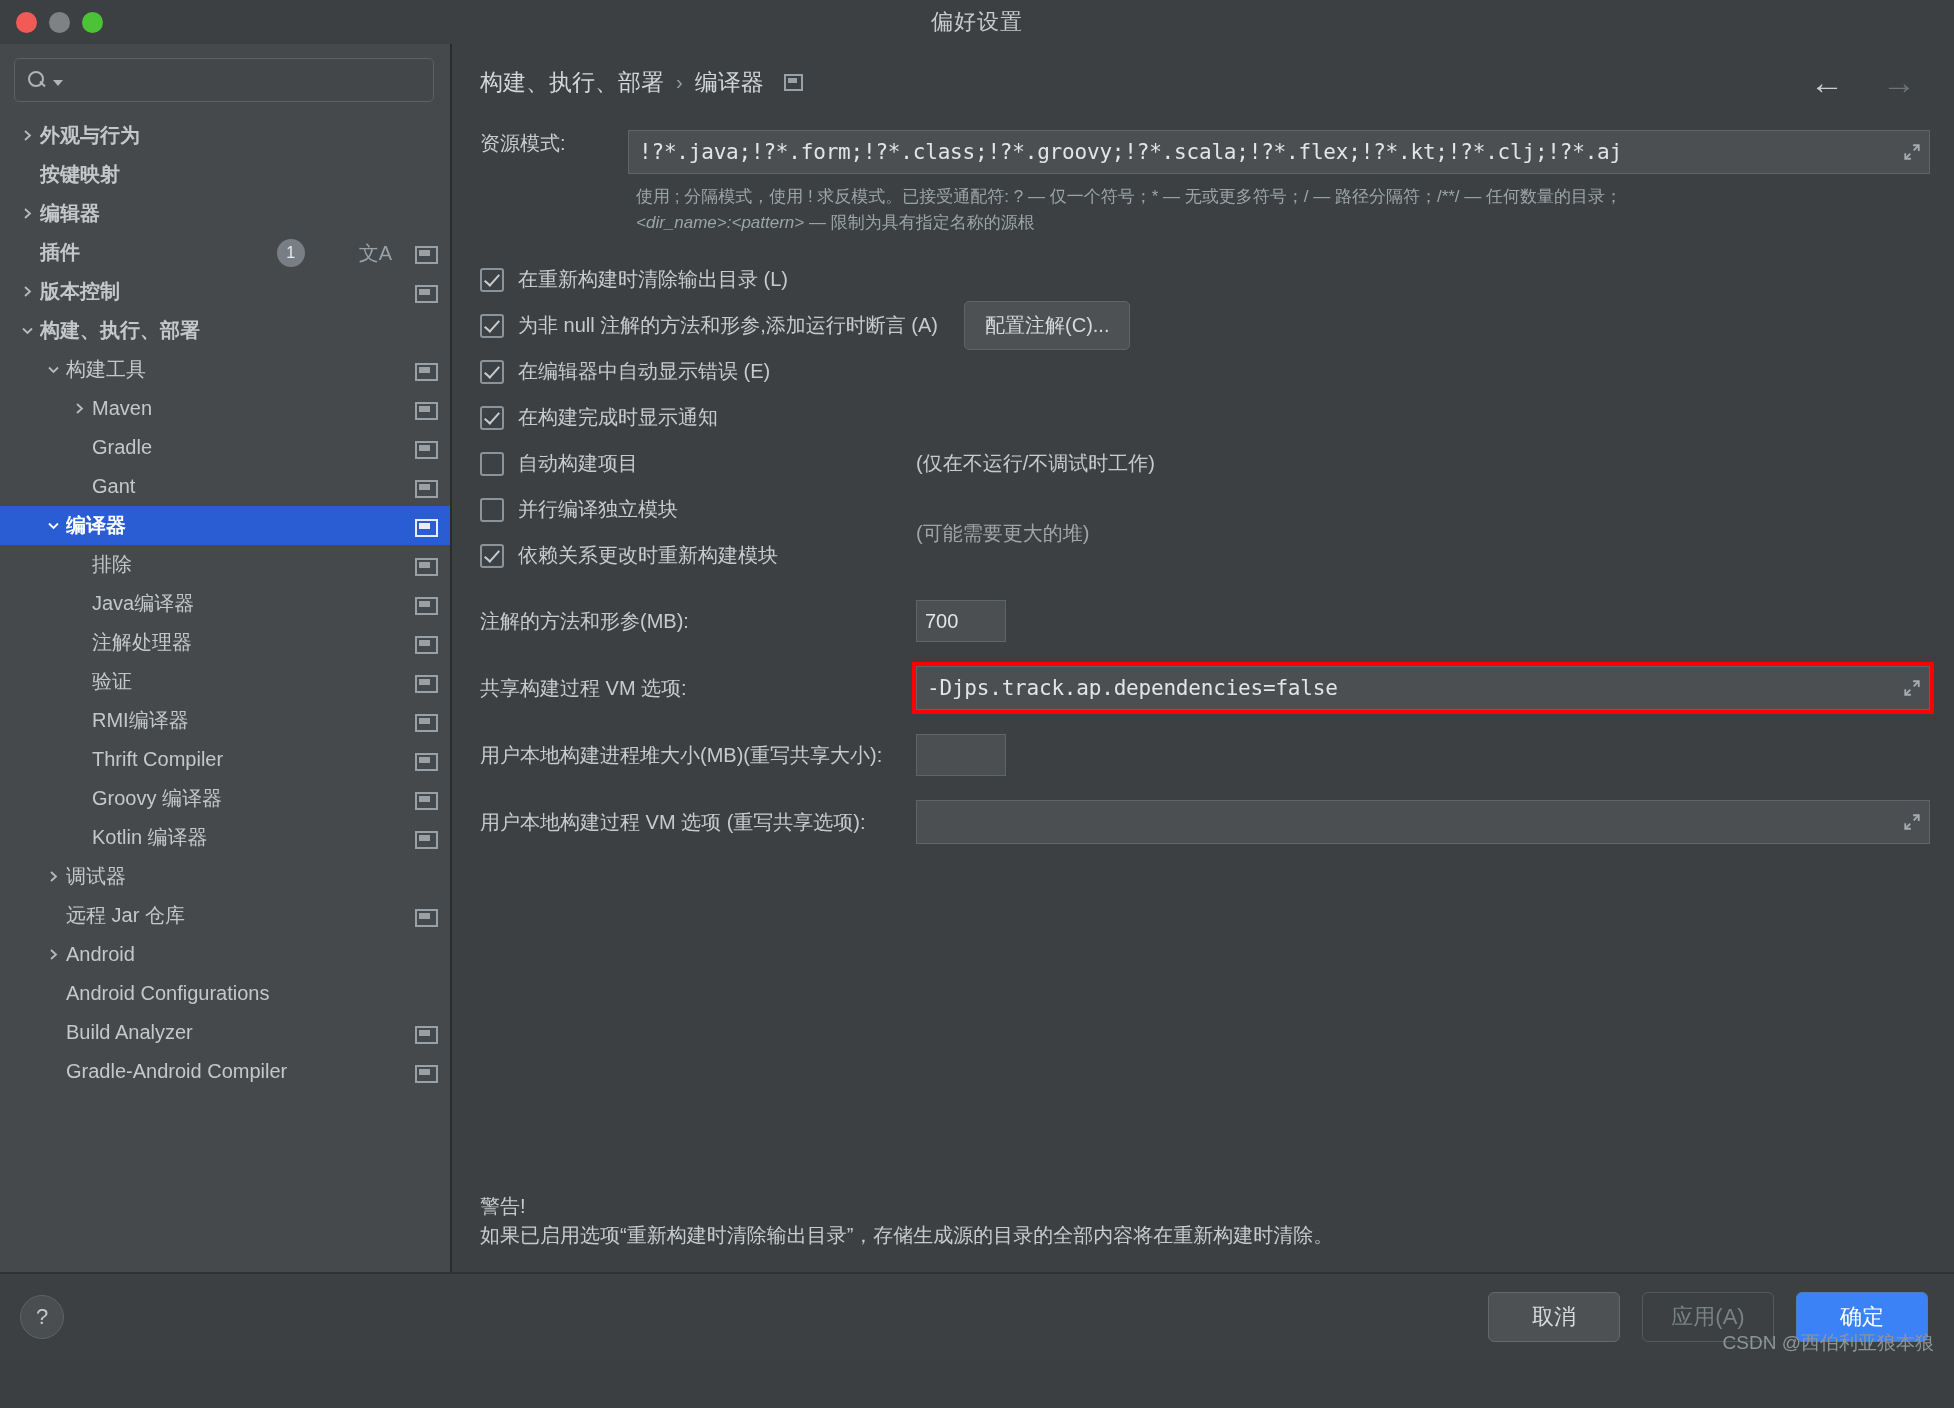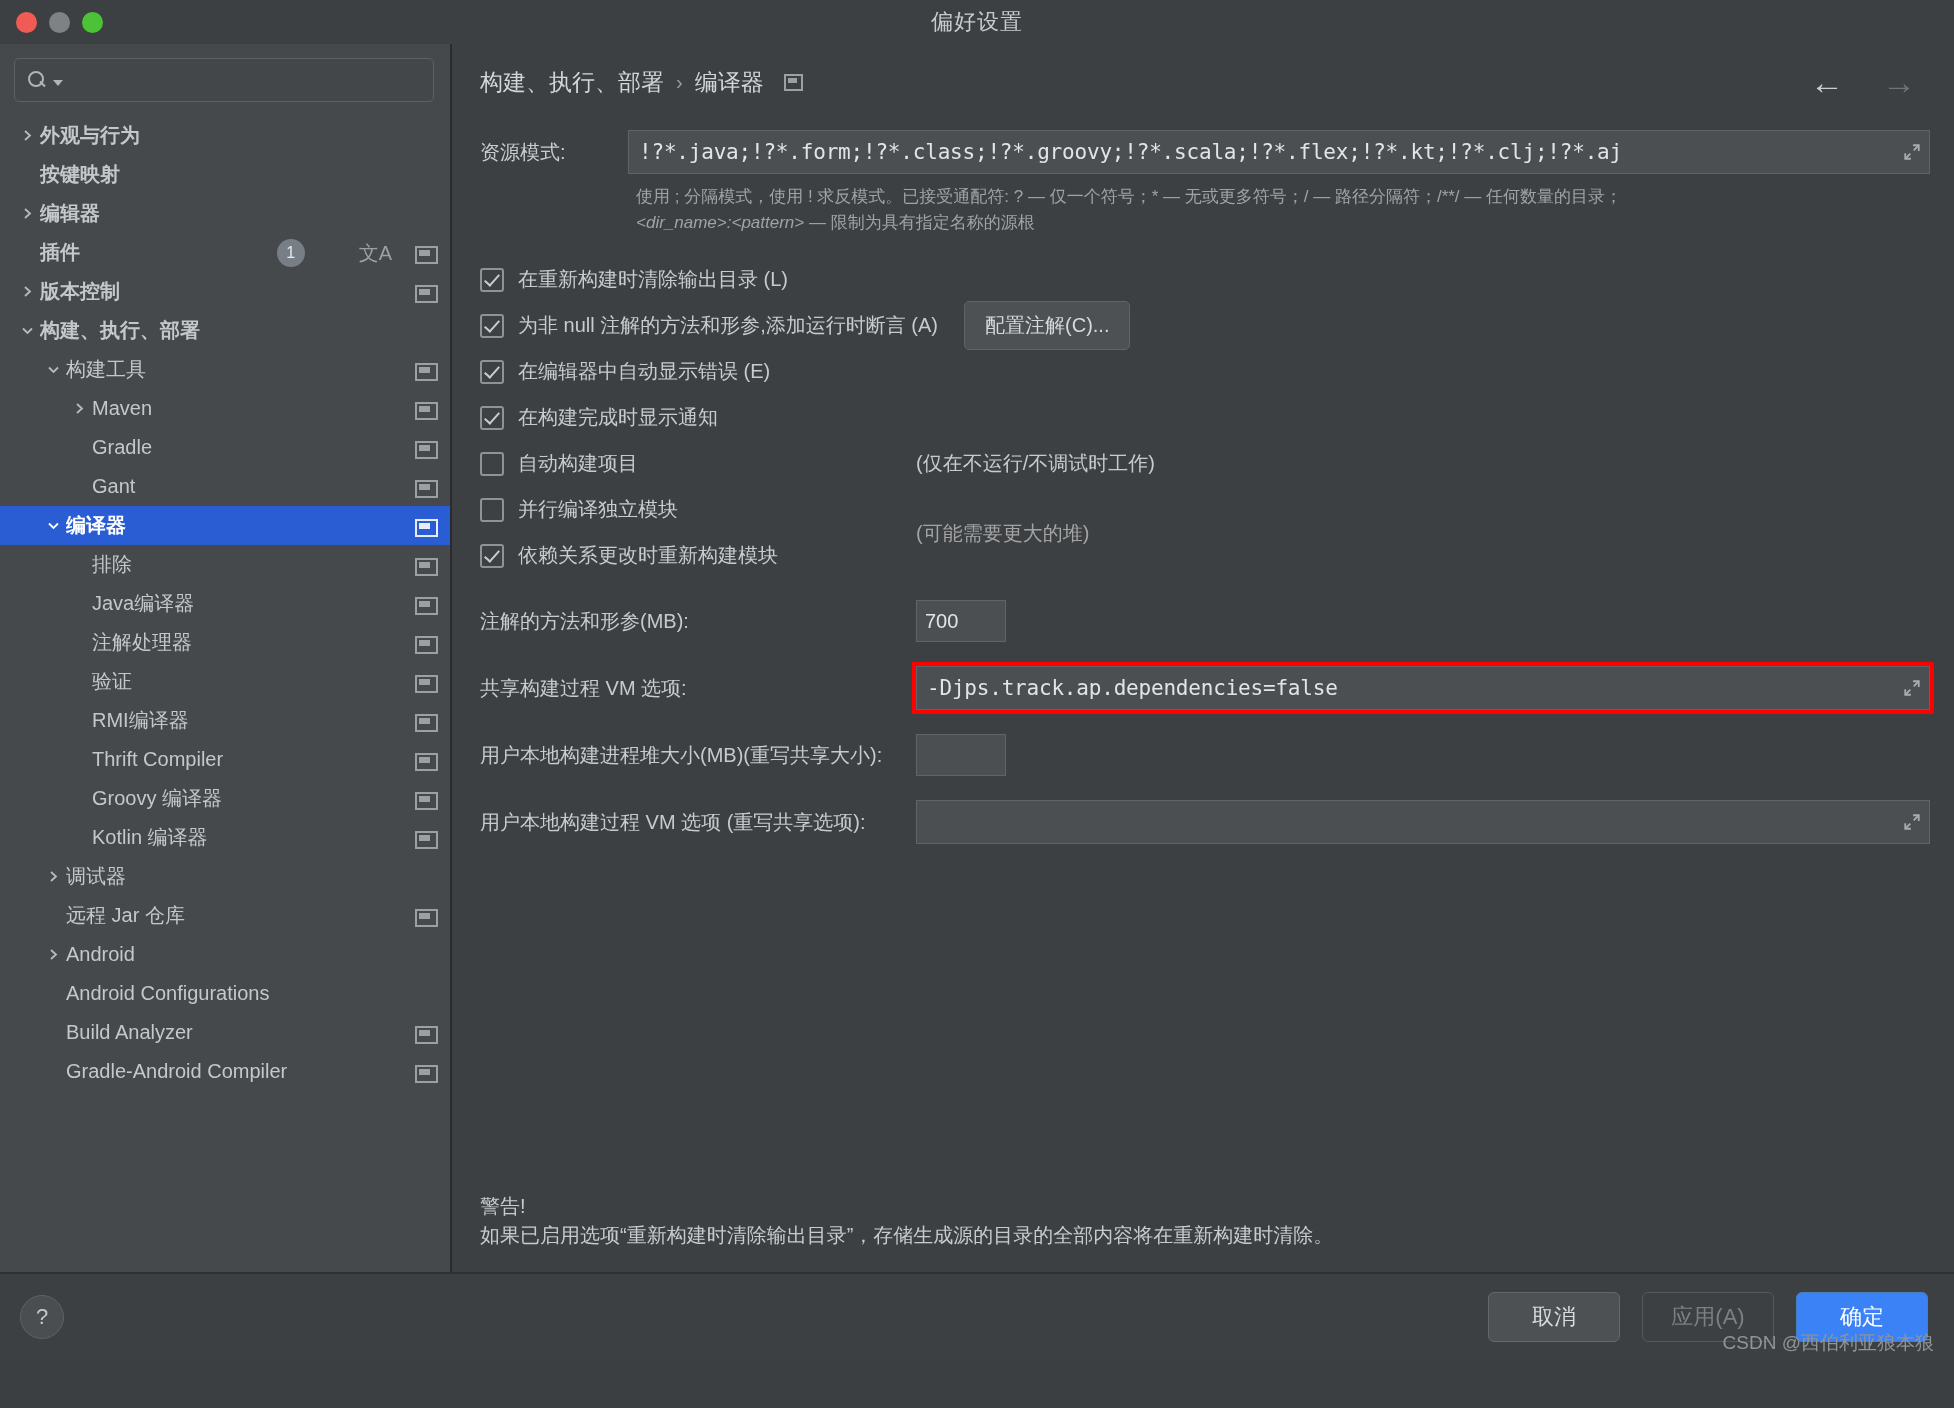--- a/index.html
+++ b/index.html
@@ -139,21 +139,21 @@
   }
   .crumb-spacer { flex: 1; }
   .nav-arrow {
     font-size: 34px; line-height: 1; padding: 0 14px;
     color: #c9cdcf; user-select: none;
   }
   .nav-arrow.fwd { color: #6d7376; }
 
   .form-area { flex: 1; min-height: 0; position: relative; }
 
-  .row-pattern { display: flex; align-items: center; margin-top: 10px; }
+  .row-pattern { display: flex; align-items: flex-start; margin-top: 10px; }
   .lbl { font-size: 20px; color: #c8cbcd; white-space: nowrap; }
   .pattern-label { width: 148px; }
   .txtfield {
     background: #4b4f52; border: 1px solid #5f6467;
     height: 44px; display: flex; align-items: center;
     padding: 0 34px 0 10px; position: relative; flex: 1;
     color: #e2e5e7;
   }
   .txtfield .val {
     font-family: "DejaVu Sans Mono", "Liberation Mono", monospace;

